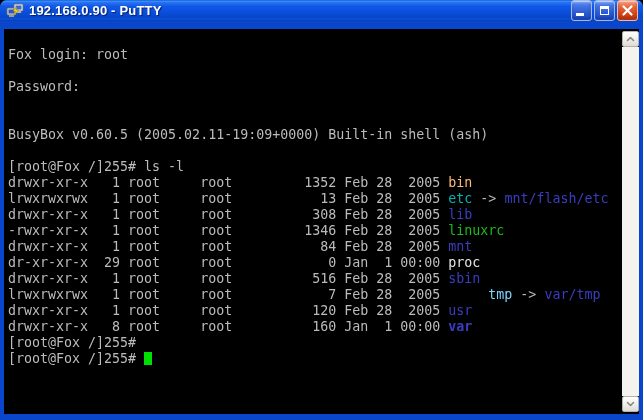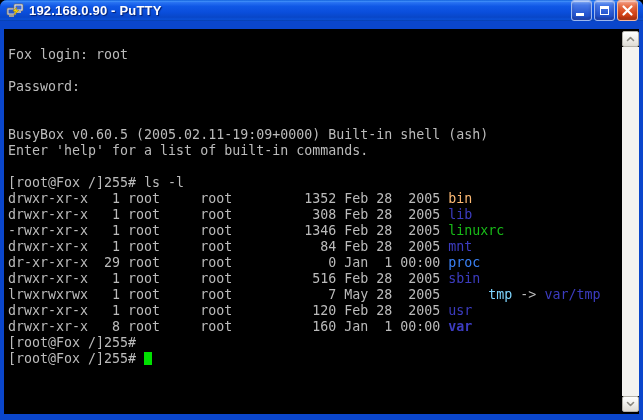--- a/index.html
+++ b/index.html
@@ -122,31 +122,31 @@
   <div class="term-area">
 
     <div class="term" id="term">
       <div class="ln"></div>
       <div class="ln">Fox login: root</div>
       <div class="ln"></div>
       <div class="ln">Password:</div>
       <div class="ln"></div>
       <div class="ln"></div>
       <div class="ln">BusyBox v0.60.5 (2005.02.11-19:09+0000) Built-in shell (ash)</div>
-      <div class="ln">Enter 'help' for a list of built-in commands.</div>
       <div class="ln"></div>
       <div class="ln"><span>[root@Fox /]255# </span><span>ls -l</span></div>
       <div id="listing">
           <div class="ln"><span>drwxr-xr-x   1 root     root         1352 Feb 28  2005 </span><span style="color: #fdba74;">bin</span></div>
+          <div class="ln"><span>lrwxrwxrwx   1 root     root           13 Feb 28  2005 </span><span style="color: rgb(0, 180, 180);">etc</span><span> -&gt; </span><span style="color: rgb(60, 60, 192);">mnt/flash/etc</span></div>
           <div class="ln"><span>drwxr-xr-x   1 root     root          308 Feb 28  2005 </span><span style="color: rgb(60, 60, 192);">lib</span></div>
           <div class="ln"><span>-rwxr-xr-x   1 root     root         1346 Feb 28  2005 </span><span style="color: rgb(24, 188, 24);">linuxrc</span></div>
           <div class="ln"><span>drwxr-xr-x   1 root     root           84 Feb 28  2005 </span><span style="color: rgb(60, 60, 192);">mnt</span></div>
-          <div class="ln"><span>dr-xr-xr-x  29 root     root            0 Jan  1 00:00 </span><span style="color: #3b82f6;">proc</span></div>
+          <div class="ln"><span>dr-xr-xr-x  29 root     root            0 Jan  1 00:00 </span><span style="color: #e5e5e5;">proc</span></div>
           <div class="ln"><span>drwxr-xr-x   1 root     root          516 Feb 28  2005 </span><span style="color: rgb(60, 60, 192);">sbin</span></div>
-          <div class="ln"><span>lrwxrwxrwx   1 root     root            7 May 28  2005 </span><span style="color: #7dd3fc; margin-left: 40px;">tmp</span><span> -&gt; </span><span style="color: rgb(60, 60, 192);">var/tmp</span></div>
+          <div class="ln"><span>lrwxrwxrwx   1 root     root            7 Feb 28  2005 </span><span style="color: #7dd3fc; margin-left: 40px;">tmp</span><span> -&gt; </span><span style="color: rgb(60, 60, 192);">var/tmp</span></div>
           <div class="ln"><span>drwxr-xr-x   1 root     root          120 Feb 28  2005 </span><span style="color: rgb(60, 60, 192);">usr</span></div>
           <div class="ln"><span>drwxr-xr-x   8 root     root          160 Jan  1 00:00 </span><span style="color: rgb(60, 60, 192); font-weight: bold;">var</span></div>
         </div>
       <div class="ln">[root@Fox /]255#</div>
       <div class="ln"><span>[root@Fox /]255# </span><span class="cursor"></span></div>
     </div>
 
     <div class="scrollbar">
       <div class="sb-btn">
         <svg width="15" height="14" viewBox="0 0 15 14">

